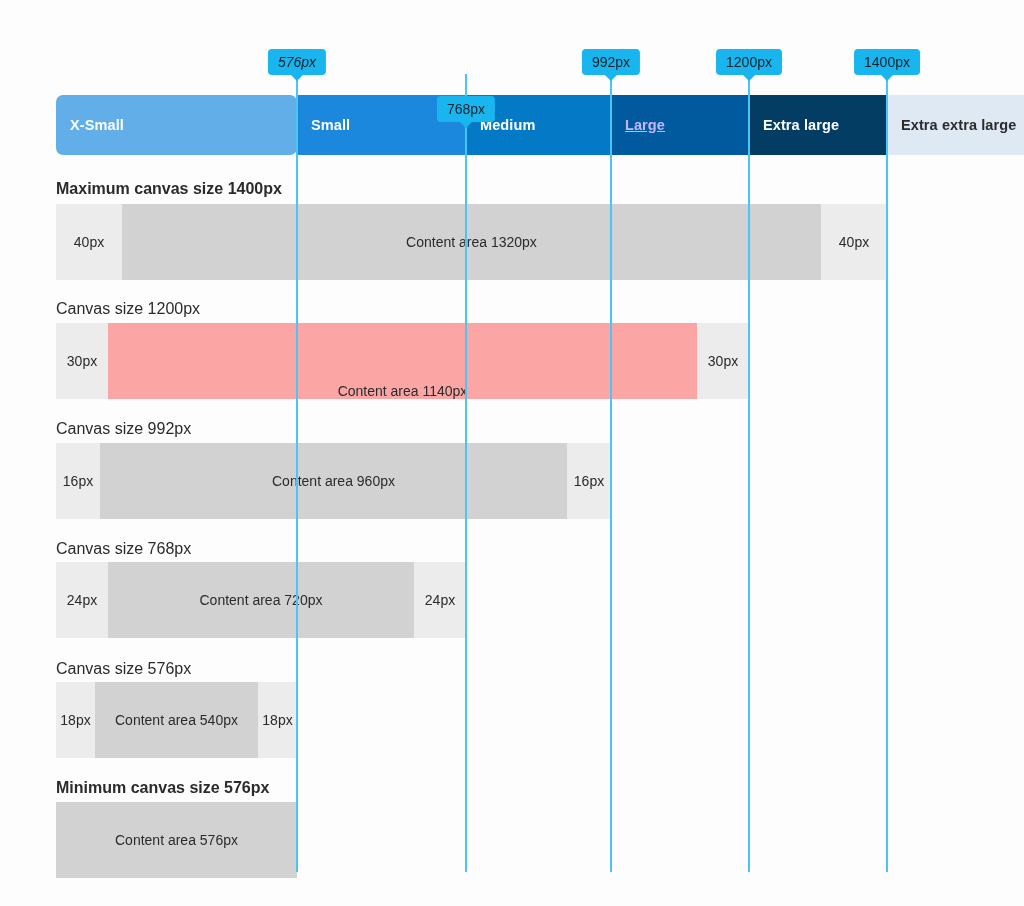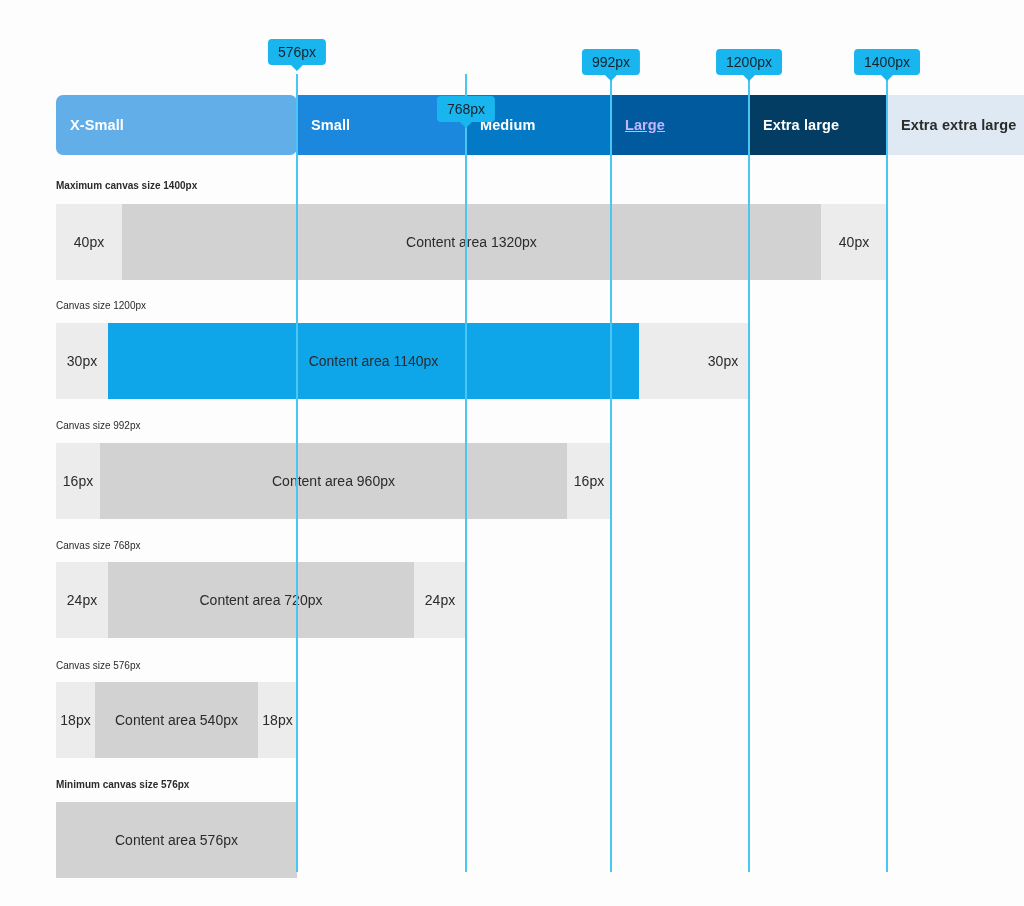--- a/index.html
+++ b/index.html
@@ -81,21 +81,21 @@
   .bp-seg span {
     font-size: 14.5px;
     font-weight: 600;
     letter-spacing: .1px;
   }
 
   
   .row-label {
     position: absolute;
     left: 56px;
-    font-size: 10px;
+    font-size: 16px;
     color: #2b2b2b;
     white-space: nowrap;
   }
   .row-label.bold { font-weight: 700; }
 
   .canvas {
     position: absolute;
     height: 76px;
     background: #ececec;
     z-index: 10;
@@ -135,21 +135,21 @@
 
 <div id="stage">
   <div id="gridlines-layer">
       <div class="gridline" style="left: 296px; background: rgb(74, 198, 244);"></div>
       <div class="gridline" style="left: 465px; background: rgb(74, 198, 244);"></div>
       <div class="gridline" style="left: 610px; background: rgb(74, 198, 244);"></div>
       <div class="gridline" style="left: 748px; background: rgb(74, 198, 244);"></div>
       <div class="gridline" style="left: 886px; background: rgb(74, 198, 244);"></div>
     </div>
   <div id="badges-layer">
-      <div class="badge" style="left: 297px; top: 39px; background: rgb(25, 181, 238);"><span>576px</span></div>
+      <div class="badge" style="left: 297px; top: 49px; background: rgb(25, 181, 238); font-style: italic;"><span>576px</span></div>
       <div class="badge" style="left: 466px; top: 49px; background: rgb(25, 181, 238); margin-top: 47px;"><span>768px</span></div>
       <div class="badge" style="left: 611px; top: 49px; background: rgb(25, 181, 238);"><span>992px</span></div>
       <div class="badge" style="left: 749px; top: 49px; background: rgb(25, 181, 238);"><span>1200px</span></div>
       <div class="badge" style="left: 887px; top: 49px; background: rgb(25, 181, 238);"><span>1400px</span></div>
     </div>
   <div class="bp-bar" id="bp-bar">
       <div class="bp-seg" style="left: 0px; width: 241px; background: rgb(97, 174, 232); border-radius: 7px;">
         <span style="color: rgb(255, 255, 255);">X-Small</span>
       </div>
       <div class="bp-seg" style="left: 241px; width: 169px; background: rgb(27, 135, 221);">
@@ -175,21 +175,21 @@
         <span>Content area 1320px</span>
       </div>
       <div class="gutter" style="position: absolute; top: 204px; left: 56px; width: 66px;">
         <span>40px</span>
       </div>
       <div class="gutter" style="position: absolute; top: 204px; left: 821px; width: 66px;">
         <span>40px</span>
       </div>
       <div class="row-label" style="top: 300px; left: 56px;">Canvas size 1200px</div>
       <div class="canvas" style="top: 323px; left: 56px; width: 693px; background: rgb(236, 236, 236);"></div>
-      <div class="content-area" style="top: 323px; left: 108px; width: 531px; background: #0ea5e9; position: absolute;">
+      <div class="content-area" style="top: 323px; left: 108px; width: 589px; background: #fca5a5; position: absolute; align-items: flex-end;">
         <span>Content area 1140px</span>
       </div>
       <div class="gutter" style="position: absolute; top: 323px; left: 56px; width: 52px;">
         <span>30px</span>
       </div>
       <div class="gutter" style="position: absolute; top: 323px; left: 697px; width: 52px;">
         <span>30px</span>
       </div>
       <div class="row-label" style="top: 420px; left: 56px;">Canvas size 992px</div>
       <div class="canvas" style="top: 443px; left: 56px; width: 555px; background: rgb(236, 236, 236);"></div>

